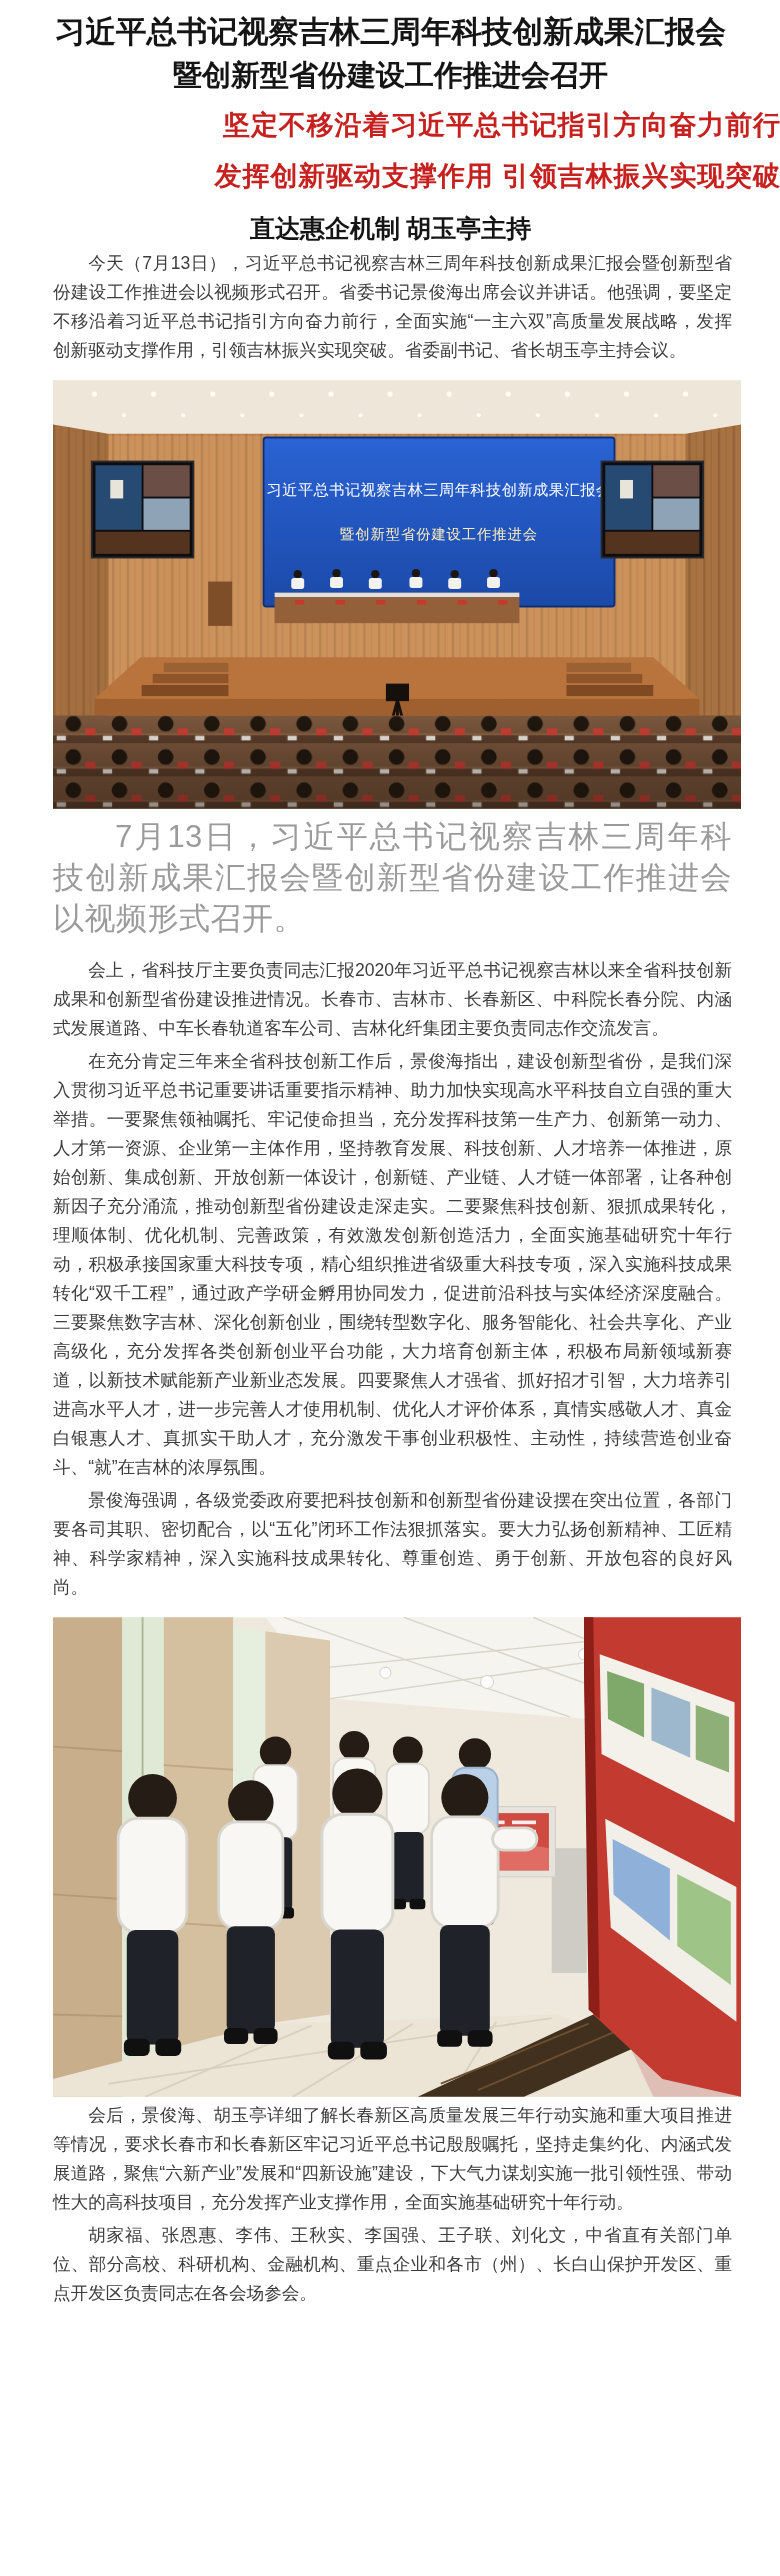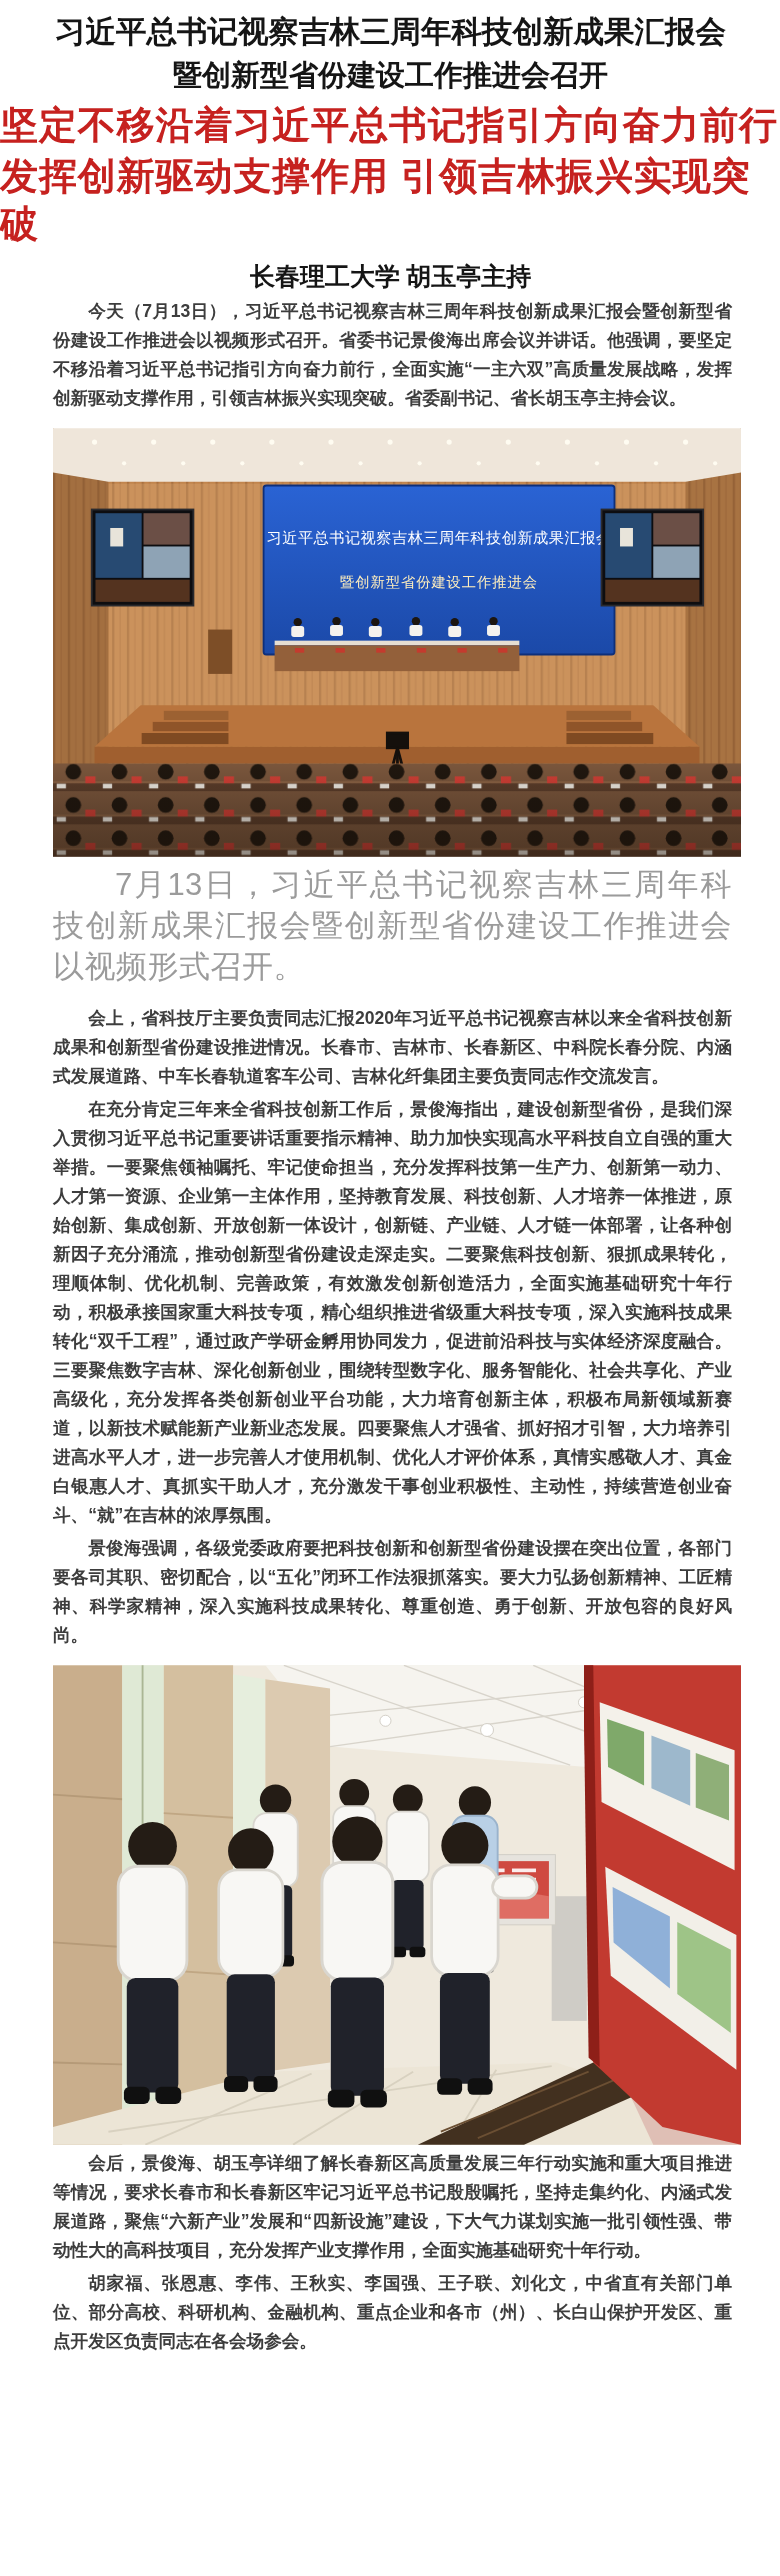--- a/index.html
+++ b/index.html
@@ -1,44 +1,44 @@
 <!DOCTYPE html>
 <html style="font-size:15px"><head>
 <meta charset="utf-8">
 <style>
   html,body{margin:0;padding:0;background:#ffffff;}
   .page{width:781px;background:#fff;font-family:"Liberation Sans",sans-serif;color:#3d3d3d;}
   .headline{font-family:"Liberation Serif",serif;font-weight:700;font-size:30.5px;line-height:43px;
             color:#151515;text-align:center;margin:0;padding-top:11px;}
   .headline2{font-family:"Liberation Serif",serif;font-weight:700;font-size:29px;line-height:43px;
             color:#151515;text-align:center;margin:0;}
-  .red-headline{font-weight:700;font-size:38px;line-height:48px;color:#c6211f;text-align:left;
+  .red-headline{font-weight:700;font-size:27px;line-height:48px;color:#c6211f;text-align:right;
             margin:3.7px 0 0 0;letter-spacing:0.9px;}
   .byline{font-family:"Liberation Serif",serif;font-weight:700;font-size:25px;line-height:28px;
             color:#151515;text-align:center;margin:15px 0 5.5px 0;}
   .content{padding:0 49px 13px 53px;}
   p.body-para{font-size:17.6px;line-height:29px;color:#3d3d3d;text-indent:2em;text-align:justify;
-            margin:4px 0;font-weight:bold;}
+            margin:4px 0;}
   .photo-wrap{width:688px;margin:15px 0 3.7px 0;line-height:0;}
   .photo-wrap svg{display:block;}
   .caption{font-size:31px;line-height:41px;color:#9b9b9b;text-indent:2em;text-align:justify;
             margin:7.4px 0 16.6px 0;letter-spacing:0.5px;}
 </style>
 </head>
 <body>
 
 <div class="page">
 
   <h1 class="headline">习近平总书记视察吉林三周年科技创新成果汇报会</h1>
   <h1 class="headline2">暨创新型省份建设工作推进会召开</h1>
 
   <div class="red-headline">坚定不移沿着习近平总书记指引方向奋力前行</div>
   <div class="red-headline">发挥创新驱动支撑作用 引领吉林振兴实现突破</div>
 
-  <div class="byline">长春理工大学 胡玉亭主持</div>
+  <div class="byline">直达惠企机制 胡玉亭主持</div>
 
   <div class="content">
 
     <p class="body-para">今天（7月13日），习近平总书记视察吉林三周年科技创新成果汇报会暨创新型省份建设工作推进会以视频形式召开。省委书记景俊海出席会议并讲话。他强调，要坚定不移沿着习近平总书记指引方向奋力前行，全面实施“一主六双”高质量发展战略，发挥创新驱动支撑作用，引领吉林振兴实现突破。省委副书记、省长胡玉亭主持会议。</p>
 
     <div class="photo-wrap">
       <svg width="688" height="429" viewBox="0 0 745 464" xmlns="http://www.w3.org/2000/svg">
         <defs>
           <pattern id="wood" width="16" height="20" patternUnits="userSpaceOnUse">
             <rect width="16" height="20" fill="#c1854e"></rect>

